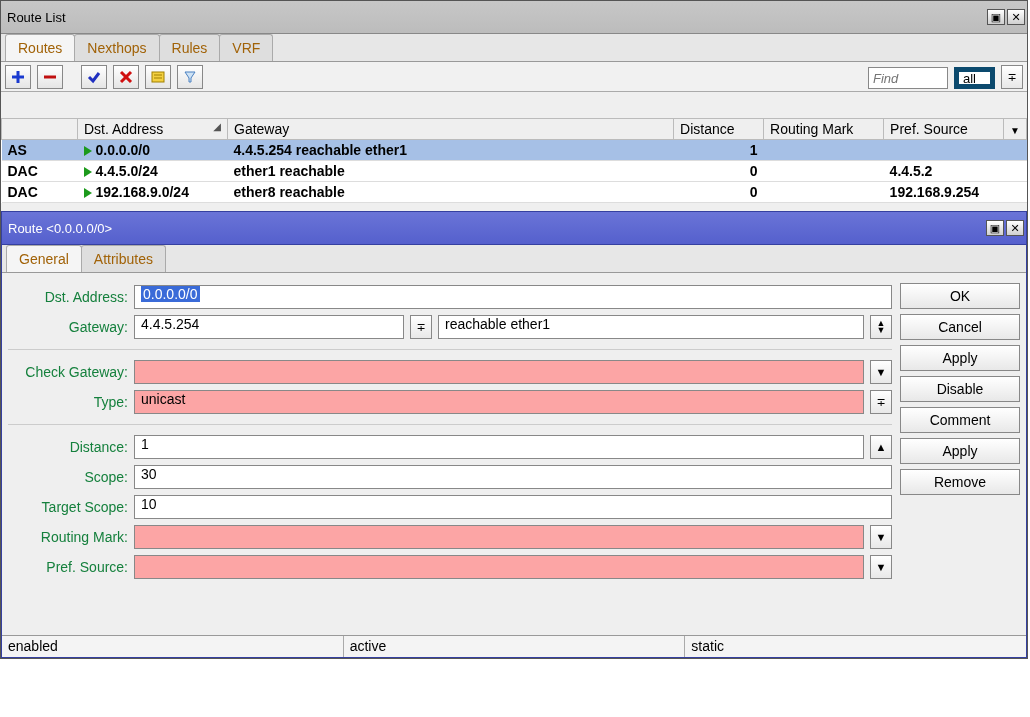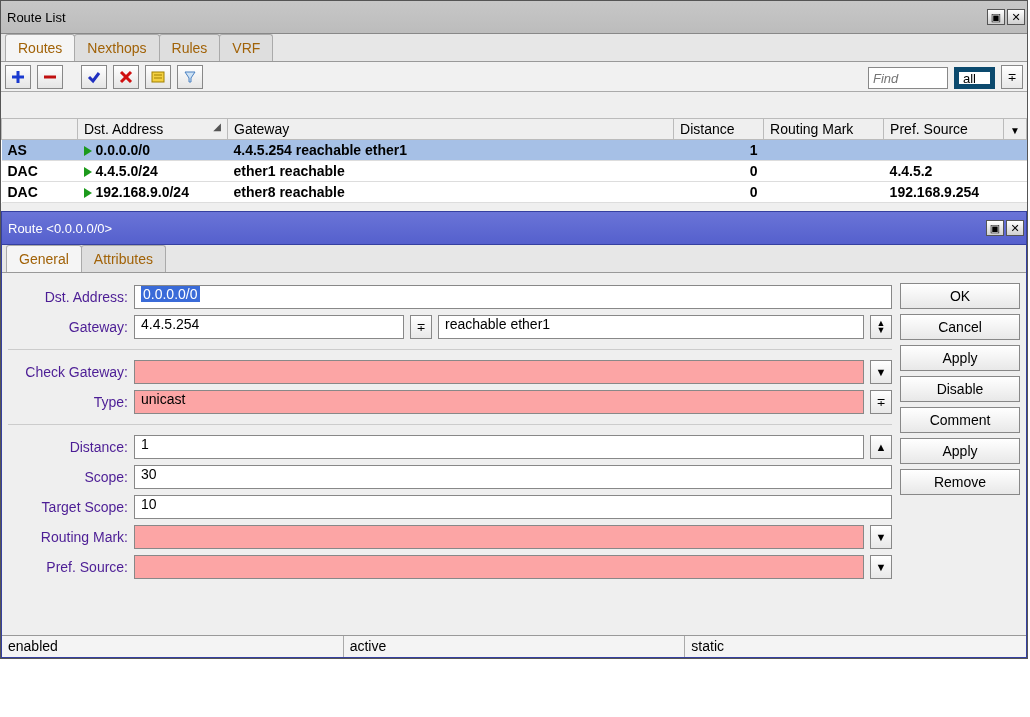--- a/index.html
+++ b/index.html
@@ -46,21 +46,21 @@
     border-bottom:5px solid transparent; border-left:8px solid #1c9a1c; margin-right:4px;
     vertical-align:middle;}
   .num { text-align:right; padding-right:10px; }
   .rlbody { background:#fff;margin-top:26px; }
   .props { display:flex; padding:6px; gap:8px; }
   .props-left { flex:1 1 auto; }
   .props-right { width:120px; display:flex; flex-direction:column; gap:5px; padding-top:4px;}
   .pbtn { height:26px; border:1px solid #888; background:linear-gradient(#fff,#e8e8e8);
     font-size:14px; cursor:pointer;}
   .formrow { display:flex; align-items:center; gap:6px; margin:6px 0; }
-  .formrow .lbl { width:120px; text-align:right; font-size:14px; color:#4c1d95; }
+  .formrow .lbl { width:120px; text-align:right; font-size:14px; color:#15803d; }
   .inp { flex:1 1 auto; height:24px; border:1px solid #888; background:#fff;
     padding:0 6px; font-size:14px; }
   .inp.sel { background:#fca5a5; }
   .highlight { background:#3a6bd8; color:#fff; display:inline-block; padding:0 2px;}
   .smbtn { width:22px; height:24px; border:1px solid #888;
     background:linear-gradient(#fff,#e8e8e8); display:flex;
     align-items:center; justify-content:center; font-size:11px; cursor:pointer;}
   .divider { height:1px; background:#ccc; margin:10px 0; }
   .statusbar { display:flex; height:22px; border-top:1px solid #999;
     background:#f4f4f4; }

